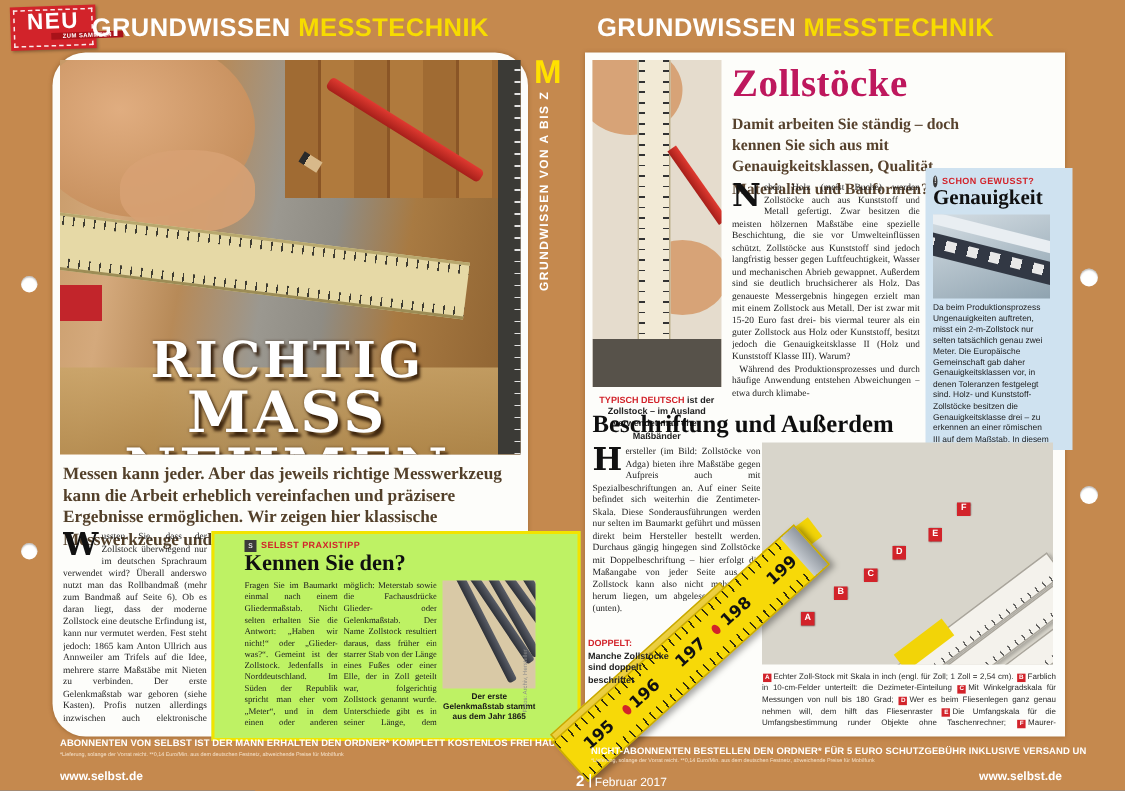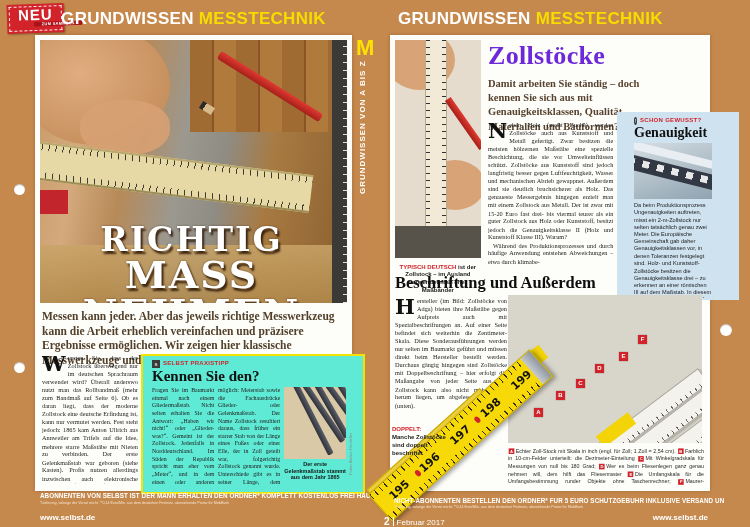--- a/index.html
+++ b/index.html
@@ -46,21 +46,21 @@
         text-shadow:2px 3px 2px rgba(45,22,4,.85),0 0 2px rgba(45,22,4,.6);letter-spacing:2px;line-height:1;}
   
   .s70{transform:scale(.7);transform-origin:0 0;}
   .s45{transform:scale(.45);transform-origin:0 0;}
   .serif{font-family:"Liberation Serif",serif;}
   .just{text-align:justify;}
   .dropcap{float:left;font-family:"DejaVu Serif",serif;font-weight:bold;font-size:30px;line-height:26px;
            margin:1px 3px 0 0;color:#111;}
   .body9{font-size:9px;line-height:1.28;color:#1c1c1c;}
   
-  .tipbox{left:106px;top:319px;width:202px;height:130px;border:2px solid #f2e300;background:#5eead4;padding:3px 9px;}
+  .tipbox{left:106px;top:319px;width:202px;height:130px;border:2px solid #f2e300;background:#bef264;padding:3px 20px;}
   .minilabel{display:flex;align-items:center;gap:3px;}
   .miniicon{width:8px;height:8px;background:#3a3a3a;color:#fff;font-size:6px;line-height:8px;text-align:center;}
   .redlab{color:#d2232a;font-weight:bold;font-size:8px;transform:scale(.75);transform-origin:0 50%;white-space:nowrap;letter-spacing:.4px;}
   .boxtitle{font-family:"Liberation Serif",serif;font-weight:bold;color:#101010;}
   .tipphoto{width:62px;height:72px;background:#d9c9a6;position:relative;overflow:hidden;}
   .rod{position:absolute;width:95px;height:6px;background:linear-gradient(#5a5e68,#2e3138);border-radius:2px;}
   .capbold{font-weight:bold;color:#151515;text-align:center;}
   .vcredit{color:#8a8a8a;font-size:8px;transform:rotate(-90deg) scale(.5);transform-origin:0 0;white-space:nowrap;}
   
   .footmain{color:#fff;font-weight:bold;font-size:9px;white-space:nowrap;letter-spacing:.1px;}
@@ -73,21 +73,21 @@
   .rphoto{left:5px;top:5px;width:86px;height:218px;background:#e5dccd;overflow:hidden;}
   .rp-hand{position:absolute;border-radius:50%;background:#d7a377;}
   .rp-rule{position:absolute;left:30px;top:0;width:20px;height:218px;background:#f2ead6;
         border-left:1px solid #b8ab8a;border-right:1px solid #b8ab8a;
         background-image:repeating-linear-gradient(0deg,#333 0 1px,transparent 1px 7px),
                          repeating-linear-gradient(0deg,#333 0 1px,transparent 1px 7px);
         background-size:4px 100%,4px 100%;background-position:0 0,100% 0;background-repeat:repeat-y;}
   .rp-pencil{position:absolute;left:40px;top:80px;width:60px;height:7px;background:linear-gradient(#e03a30,#a61f1a);transform:rotate(55deg);}
   .rp-dark{position:absolute;left:0;bottom:0;width:86px;height:32px;background:#57524a;}
   
-  .knowbox{left:227px;top:77px;width:88px;height:180px;background:#cfe2f0;padding:4px 17px;}
+  .knowbox{left:227px;top:77px;width:88px;height:180px;background:#cfe2f0;padding:4px 5px;}
   .knowphoto{width:78px;height:56px;background:linear-gradient(160deg,#d4dde3,#8fa3b0);position:relative;overflow:hidden;margin:2px 0 3px 0;}
   .kp-strip{position:absolute;left:-8px;top:24px;width:110px;height:15px;background:#323844;transform:rotate(14deg);
         background-image:repeating-linear-gradient(90deg,#e8e8e8 0 7px,rgba(0,0,0,0) 7px 15px);
         background-size:100% 7px;background-position:0 3px;background-repeat:repeat-x;}
   .kp-edge{position:absolute;left:-8px;top:10px;width:110px;height:8px;background:#e9eef2;transform:rotate(14deg);}
   .body8{font-size:8px;line-height:1.3;color:#1c1c1c;}
   
   .rulphoto{left:118px;top:260px;width:194px;height:148px;background:#d8d5cb;overflow:hidden;}
   .wstrip{position:absolute;width:260px;height:17px;background:#f4f2ec;border:1px solid #a9a59b;transform:rotate(-37deg);
         background-image:repeating-linear-gradient(90deg,rgba(40,40,40,.7) 0 1px,transparent 1px 6px);
@@ -139,21 +139,21 @@
   </div>
 
   <div class="abs hole" style="left:14px;top:184px;width:11px;height:11px;"></div>
   <div class="abs hole" style="left:14px;top:362px;width:11px;height:11px;"></div>
   <div class="abs hole" style="left:720px;top:179px;width:12px;height:12px;"></div>
   <div class="abs hole" style="left:720px;top:324px;width:12px;height:12px;"></div>
 
   <div class="abs spine-m" style="left:356px;top:37px;">M</div>
   <div class="abs spine-v" style="left:358px;top:64px;height:130px;">GRUNDWISSEN VON A BIS Z</div>
 
-  <div class="page" style="left:35px;width:317px;">
+  <div class="page" style="left:35px;width:317px;border-radius:22px;">
 
     <div class="abs hero">
       <div class="abs hero-wood-top"></div>
       <div class="abs hero-hand"></div>
       <div class="abs hero-hand2"></div>
       <div class="abs hero-beam"></div>
       <div class="abs hero-rule"></div>
       <div class="abs hero-pencil"></div>
       <div class="abs hero-pencil-tip"></div>
       <div class="abs hero-vrule"></div>
@@ -218,21 +218,21 @@
       <div class="rp-pencil"></div>
       <div class="rp-dark"></div>
     </div>
 
     <div class="abs" style="left:2px;top:228px;width:92px;height:30px;overflow:hidden;">
       <div class="s70" style="width:131px;font-size:8.6px;line-height:1.3;font-weight:bold;color:#222;text-align:center;">
         <span class="capred">TYPISCH DEUTSCH</span><span> ist der Zollstock – im Ausland verwendet man eher Maßbänder</span>
       </div>
     </div>
 
-    <div class="abs serif" style="left:98px;top:6px;font-size:26px;font-weight:bold;color:#6d28d9;letter-spacing:.3px;">Zollstöcke</div>
+    <div class="abs serif" style="left:98px;top:6px;font-size:26px;font-weight:bold;color:#be185d;letter-spacing:.3px;">Zollstöcke</div>
     <div class="abs serif" style="left:98px;top:42px;width:152px;font-size:10.5px;line-height:1.35;color:#57422d;font-weight:bold;">Damit arbeiten Sie ständig – doch kennen Sie sich aus mit Genauigkeitsklassen, Qualität, Materialien und Bauformen?</div>
 
     <div class="abs" style="left:98px;top:86px;width:125px;height:170px;overflow:hidden;">
       <div class="s70 serif just body9" style="width:179px;">
         <p style="margin:0;"><span class="dropcap">N</span><span>eben Holz (meist Buche) werden Zollstöcke auch aus Kunststoff und Metall gefertigt. Zwar besitzen die meisten hölzernen Maßstäbe eine spezielle Beschichtung, die sie vor Umwelteinflüssen schützt. Zollstöcke aus Kunststoff sind jedoch langfristig besser gegen Luftfeuchtigkeit, Wasser und mechanischen Abrieb gewappnet. Außerdem sind sie deutlich bruchsicherer als Holz. Das genaueste Messergebnis hingegen erzielt man mit einem Zollstock aus Metall. Der ist zwar mit 15-20 Euro fast drei- bis viermal teurer als ein guter Zollstock aus Holz oder Kunststoff, besitzt jedoch die Genauigkeitsklasse II (Holz und Kunststoff Klasse III). Warum?</span></p>
         <p style="margin:0;text-indent:7px;">Während des Produktionsprozesses und durch häufige Anwendung entstehen Abweichungen – etwa durch klimabe-</p>
       </div>
     </div>
 
     <div class="abs knowbox">

